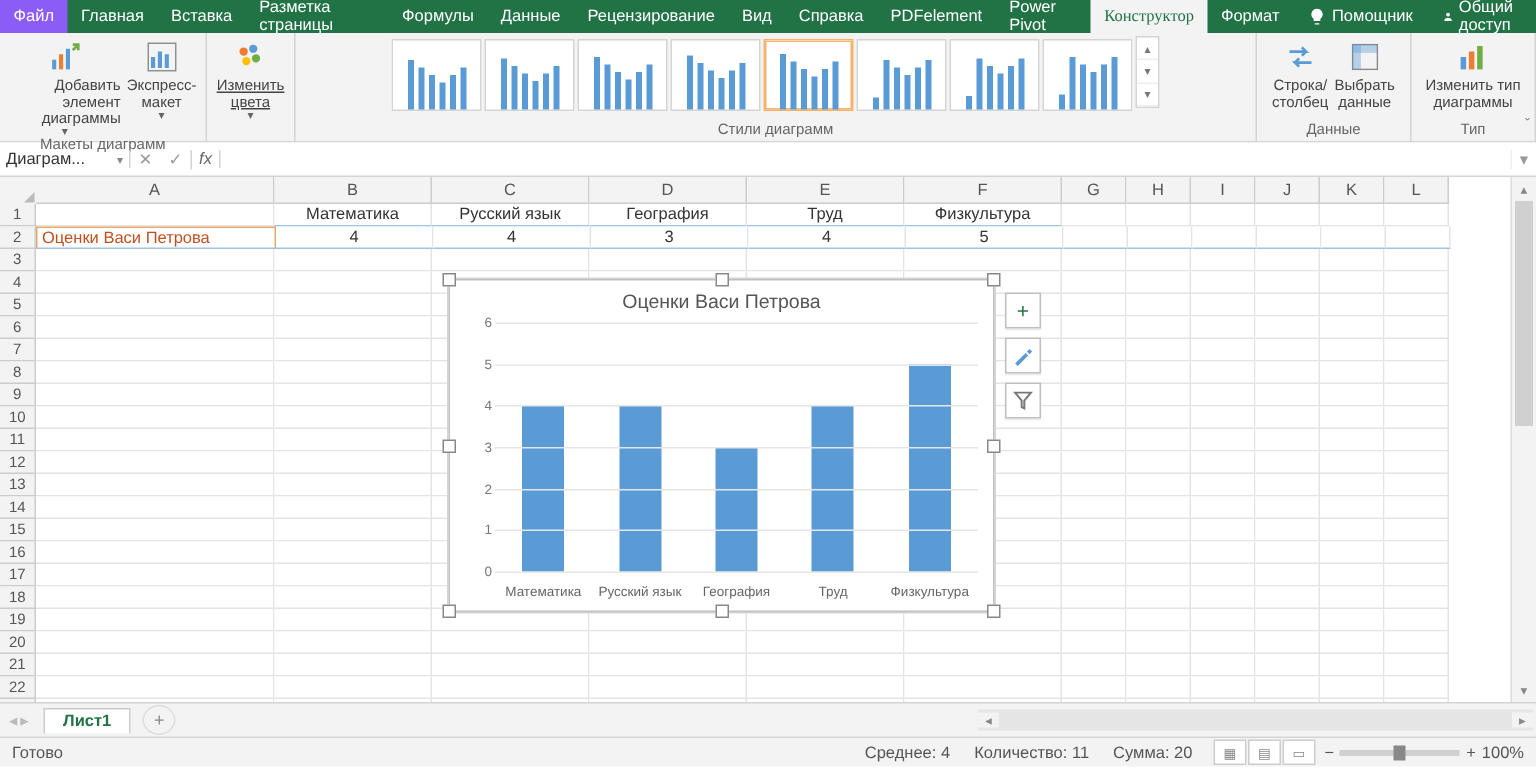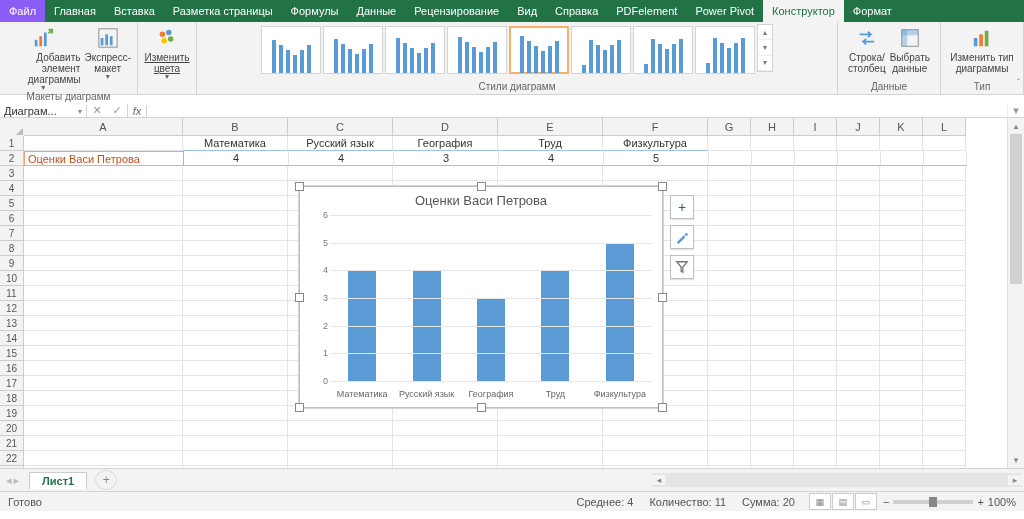--- a/index.html
+++ b/index.html
@@ -1,41 +1,41 @@
 <!DOCTYPE html>
 <html><head>
 <meta charset="utf-8">
 <style>
   html,body{margin:0;padding:0;font-family:"Segoe UI",Arial,sans-serif;font-size:11px;color:#333;background:#fff;width:1024px;height:519px;overflow:hidden;}
   
   .tabs{background:#217346;color:#fff;height:22px;display:flex;align-items:stretch;font-size:11px;}
   .tab{padding:0 9px;display:flex;align-items:center;cursor:pointer;}
   .tab.file{background:#8b5cf6;}
-  .tab.active{background:#f3f3f3;color:#217346;}
+  .tab.active{background:#f3f3f3;color:#217346;font-family:Liberation Serif, serif;}
   .tabs .spacer{flex:1;}
   .tabs .right{display:flex;align-items:center;}
   .tabs .right .item{padding:0 10px;display:flex;align-items:center;gap:4px;}
   .tabs .right svg{width:12px;height:12px;fill:#fff;}
   
   .ribbon{height:72px;background:#f3f3f3;border-bottom:1px solid #d4d4d4;display:flex;}
   .group{border-right:1px solid #d4d4d4;display:flex;flex-direction:column;justify-content:space-between;align-items:center;padding:2px 6px 1px 6px;}
   .group .btns{display:flex;gap:4px;align-items:flex-start;}
   .bigbtn{display:flex;flex-direction:column;align-items:center;justify-content:flex-start;font-size:10px;text-align:center;line-height:11px;padding-top:2px;cursor:pointer;color:#444;}
   .bigbtn .ico{width:28px;height:24px;display:flex;align-items:center;justify-content:center;margin-bottom:2px;}
   .bigbtn .caret{font-size:8px;line-height:6px;color:#666;}
   .group .title{font-size:10px;color:#666;text-align:center;height:12px;}
   
   .gallery{display:flex;gap:2px;flex-wrap:wrap;height:52px;overflow:hidden;padding-top:2px;}
   .thumb{width:58px;height:46px;border:1px solid #d4d4d4;background:#fff;display:flex;align-items:flex-end;justify-content:center;gap:3px;cursor:pointer;position:relative;}
   .thumb.sel{border:1px solid #f6b26b;box-shadow:inset 0 0 0 1px #f6b26b;}
   .thumb .tb{width:4px;background:#5b9bd5;}
   .gallery-scroll{width:14px;height:46px;border:1px solid #d4d4d4;background:#fff;display:flex;flex-direction:column;margin-left:2px;}
   .gallery-scroll div{flex:1;display:flex;align-items:center;justify-content:center;color:#777;font-size:8px;border-bottom:1px solid #eee;cursor:pointer;}
   
-  .fxrow{height:22px;border-bottom:1px solid #d4d4d4;display:flex;align-items:flex-end;background:#fff;}
+  .fxrow{height:22px;border-bottom:1px solid #d4d4d4;display:flex;align-items:center;background:#fff;}
   .namebox{width:78px;border-right:1px solid #d4d4d4;font-size:11px;display:flex;align-items:center;padding:0 4px;color:#333;justify-content:space-between;}
   .namebox .dd{font-size:8px;color:#888;}
   .fxbtns{display:flex;align-items:center;border-right:1px solid #d4d4d4;}
   .fxbtns span{width:20px;text-align:center;color:#999;}
   .fxlabel{width:18px;display:flex;align-items:center;justify-content:center;font-style:italic;color:#666;border-right:1px solid #d4d4d4;}
   .fxinput{flex:1;}
   .fxexpand{width:16px;display:flex;align-items:center;justify-content:center;color:#999;border-left:1px solid #eee;}
   
   .sheet{position:relative;height:350px;overflow:hidden;}
   .corner{position:absolute;left:0;top:0;width:24px;height:18px;background:#f3f3f3;border-right:1px solid #ccc;border-bottom:1px solid #ccc;display:flex;align-items:flex-end;justify-content:flex-end;}
@@ -111,20 +111,35 @@
   <div class="tab">Формулы</div>
   <div class="tab">Данные</div>
   <div class="tab">Рецензирование</div>
   <div class="tab">Вид</div>
   <div class="tab">Справка</div>
   <div class="tab">PDFelement</div>
   <div class="tab">Power Pivot</div>
   <div class="tab active">Конструктор</div>
   <div class="tab">Формат</div>
   <div class="spacer"></div>
+  <div class="right">
+    <div class="item">
+      <svg viewBox="0 0 16 16">
+          <path d="M8 1a5 5 0 00-3 9v2h6v-2a5 5 0 00-3-9zM6 14h4v1H6z"></path>
+        </svg>
+      <span>Помощник</span>
+    </div>
+    <div class="item">
+      <svg viewBox="0 0 16 16">
+          <circle cx="8" cy="5" r="3"></circle>
+          <path d="M2 15c0-3 3-5 6-5s6 2 6 5z"></path>
+        </svg>
+      <span>Общий доступ</span>
+    </div>
+  </div>
 </div>
 
 <div class="ribbon">
   <div class="group" style="width:125px;">
     <div class="btns">
       <div class="bigbtn">
         <div class="ico">
             <svg class="ico-s" viewBox="0 0 24 24">
               <rect x="3" y="14" width="3" height="7" fill="#5b9bd5"></rect>
               <rect x="8" y="10" width="3" height="11" fill="#ed7d31"></rect>

